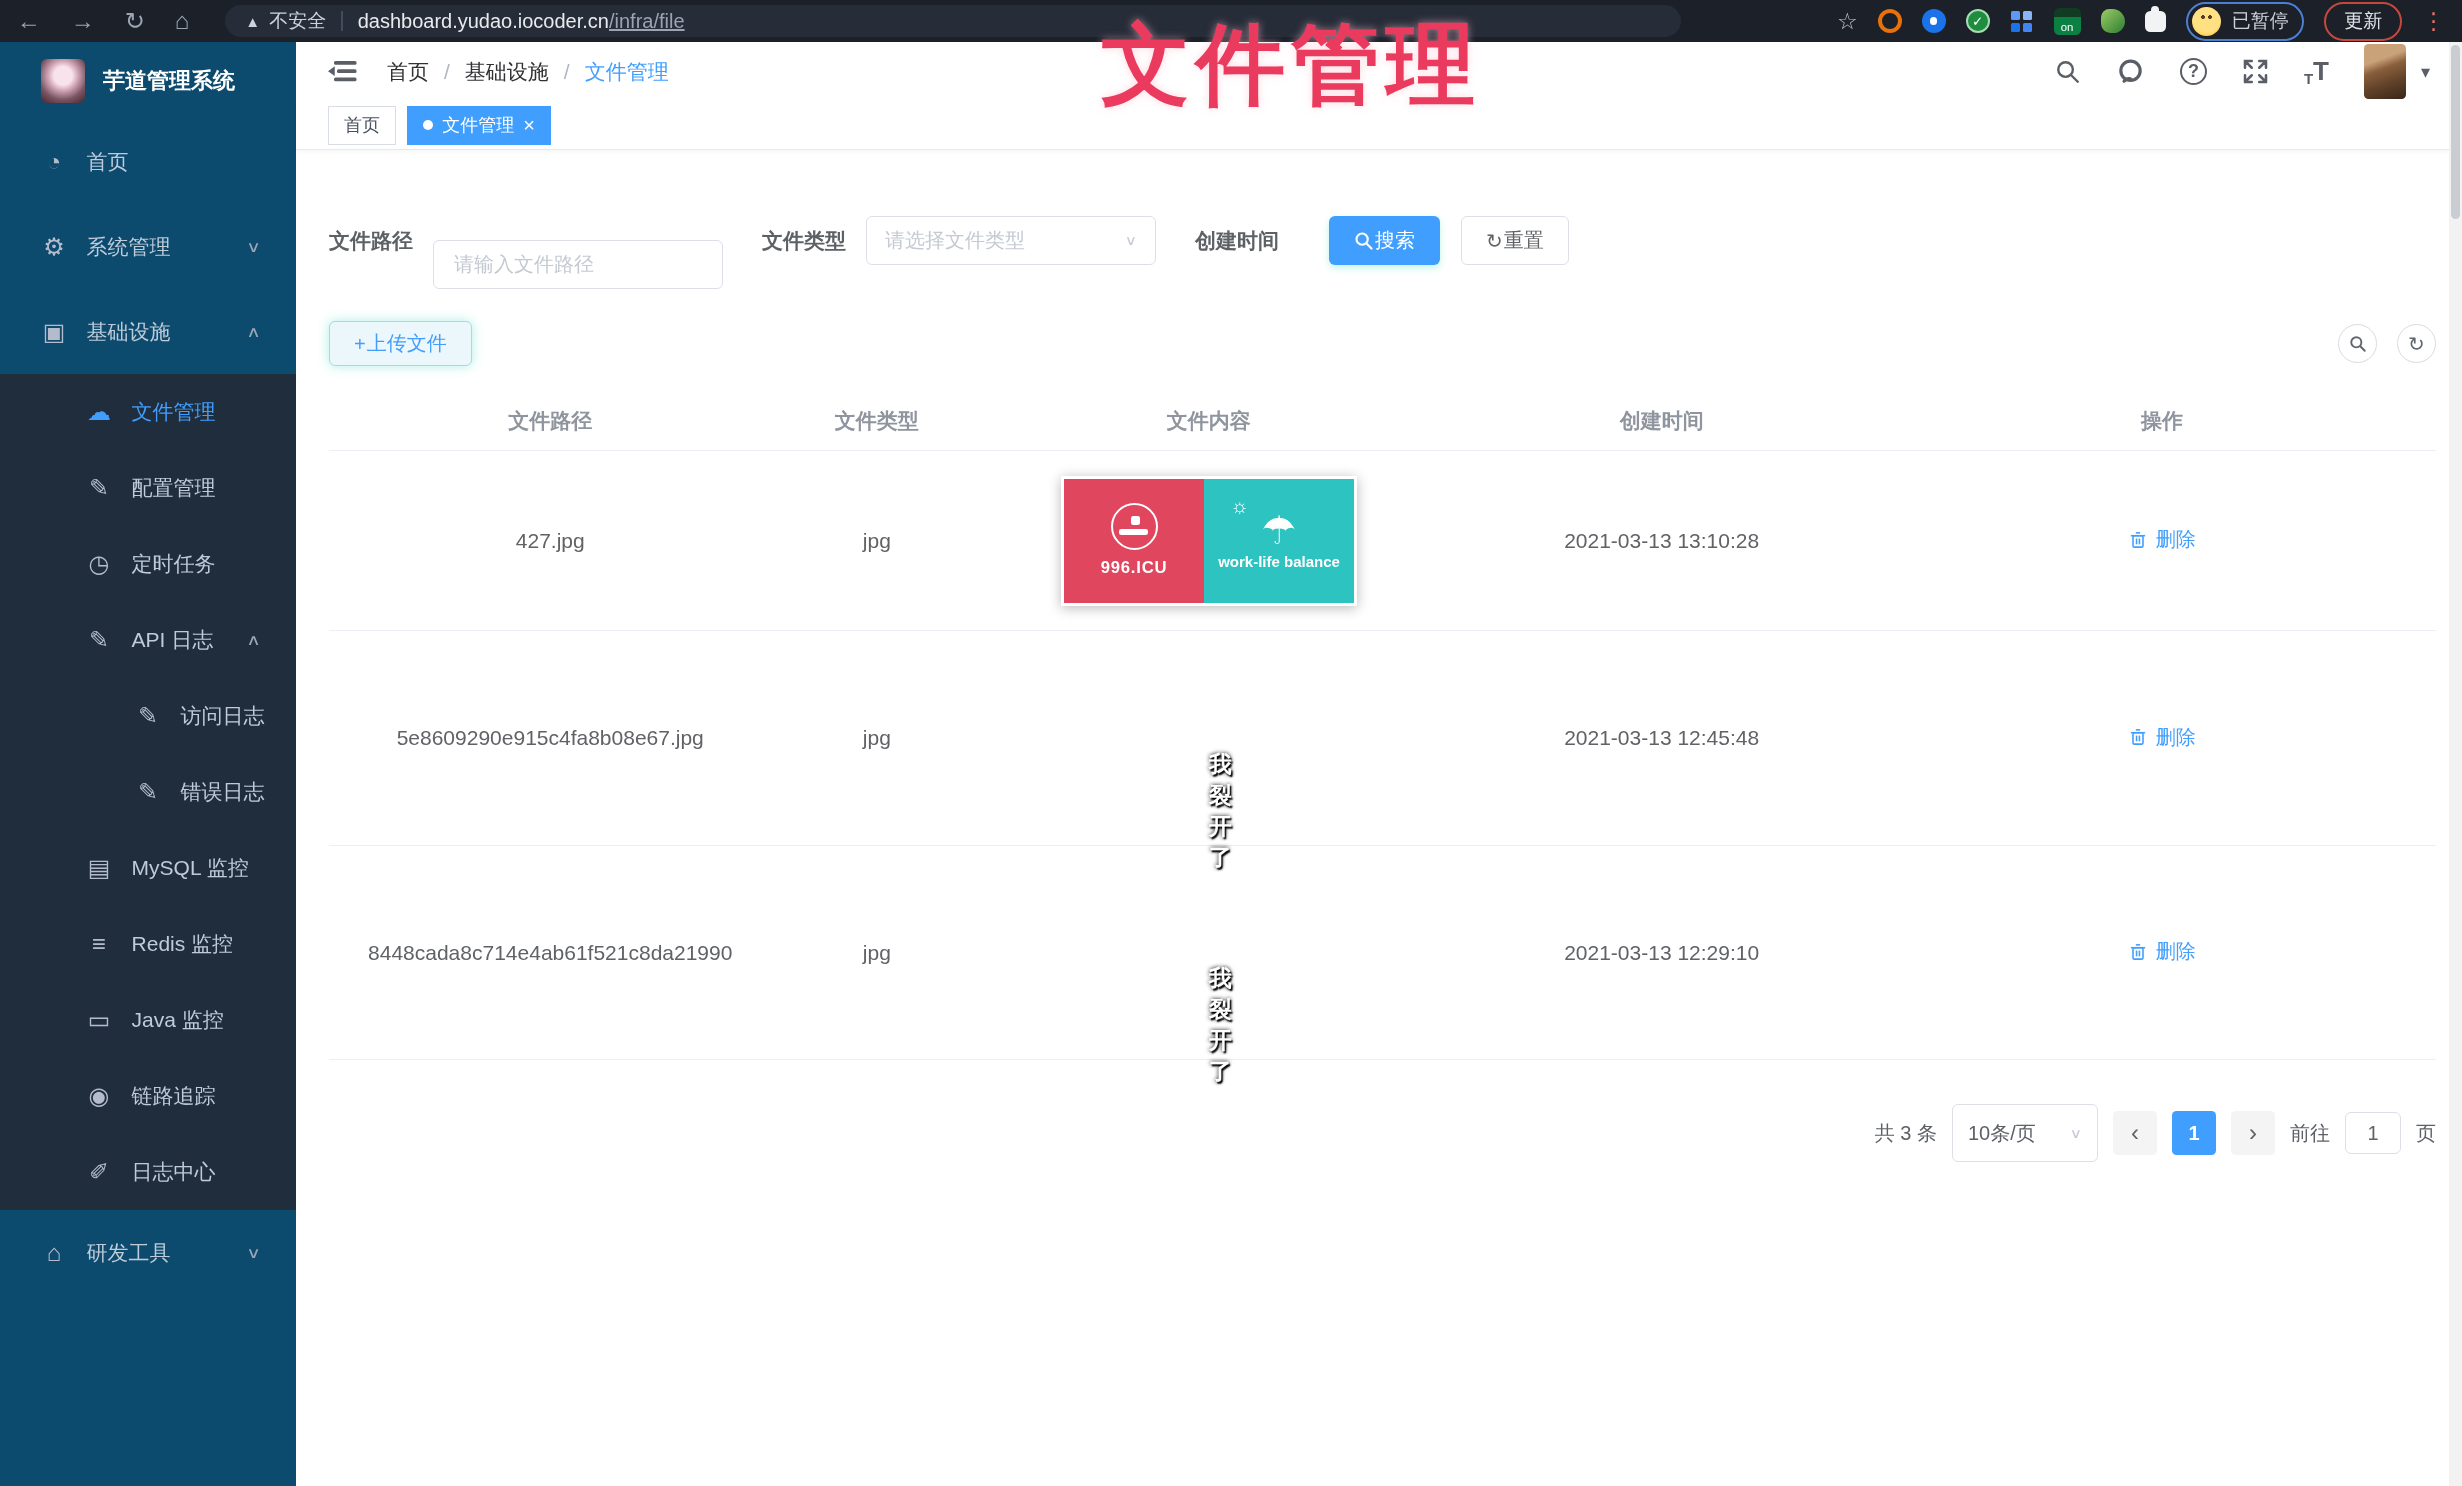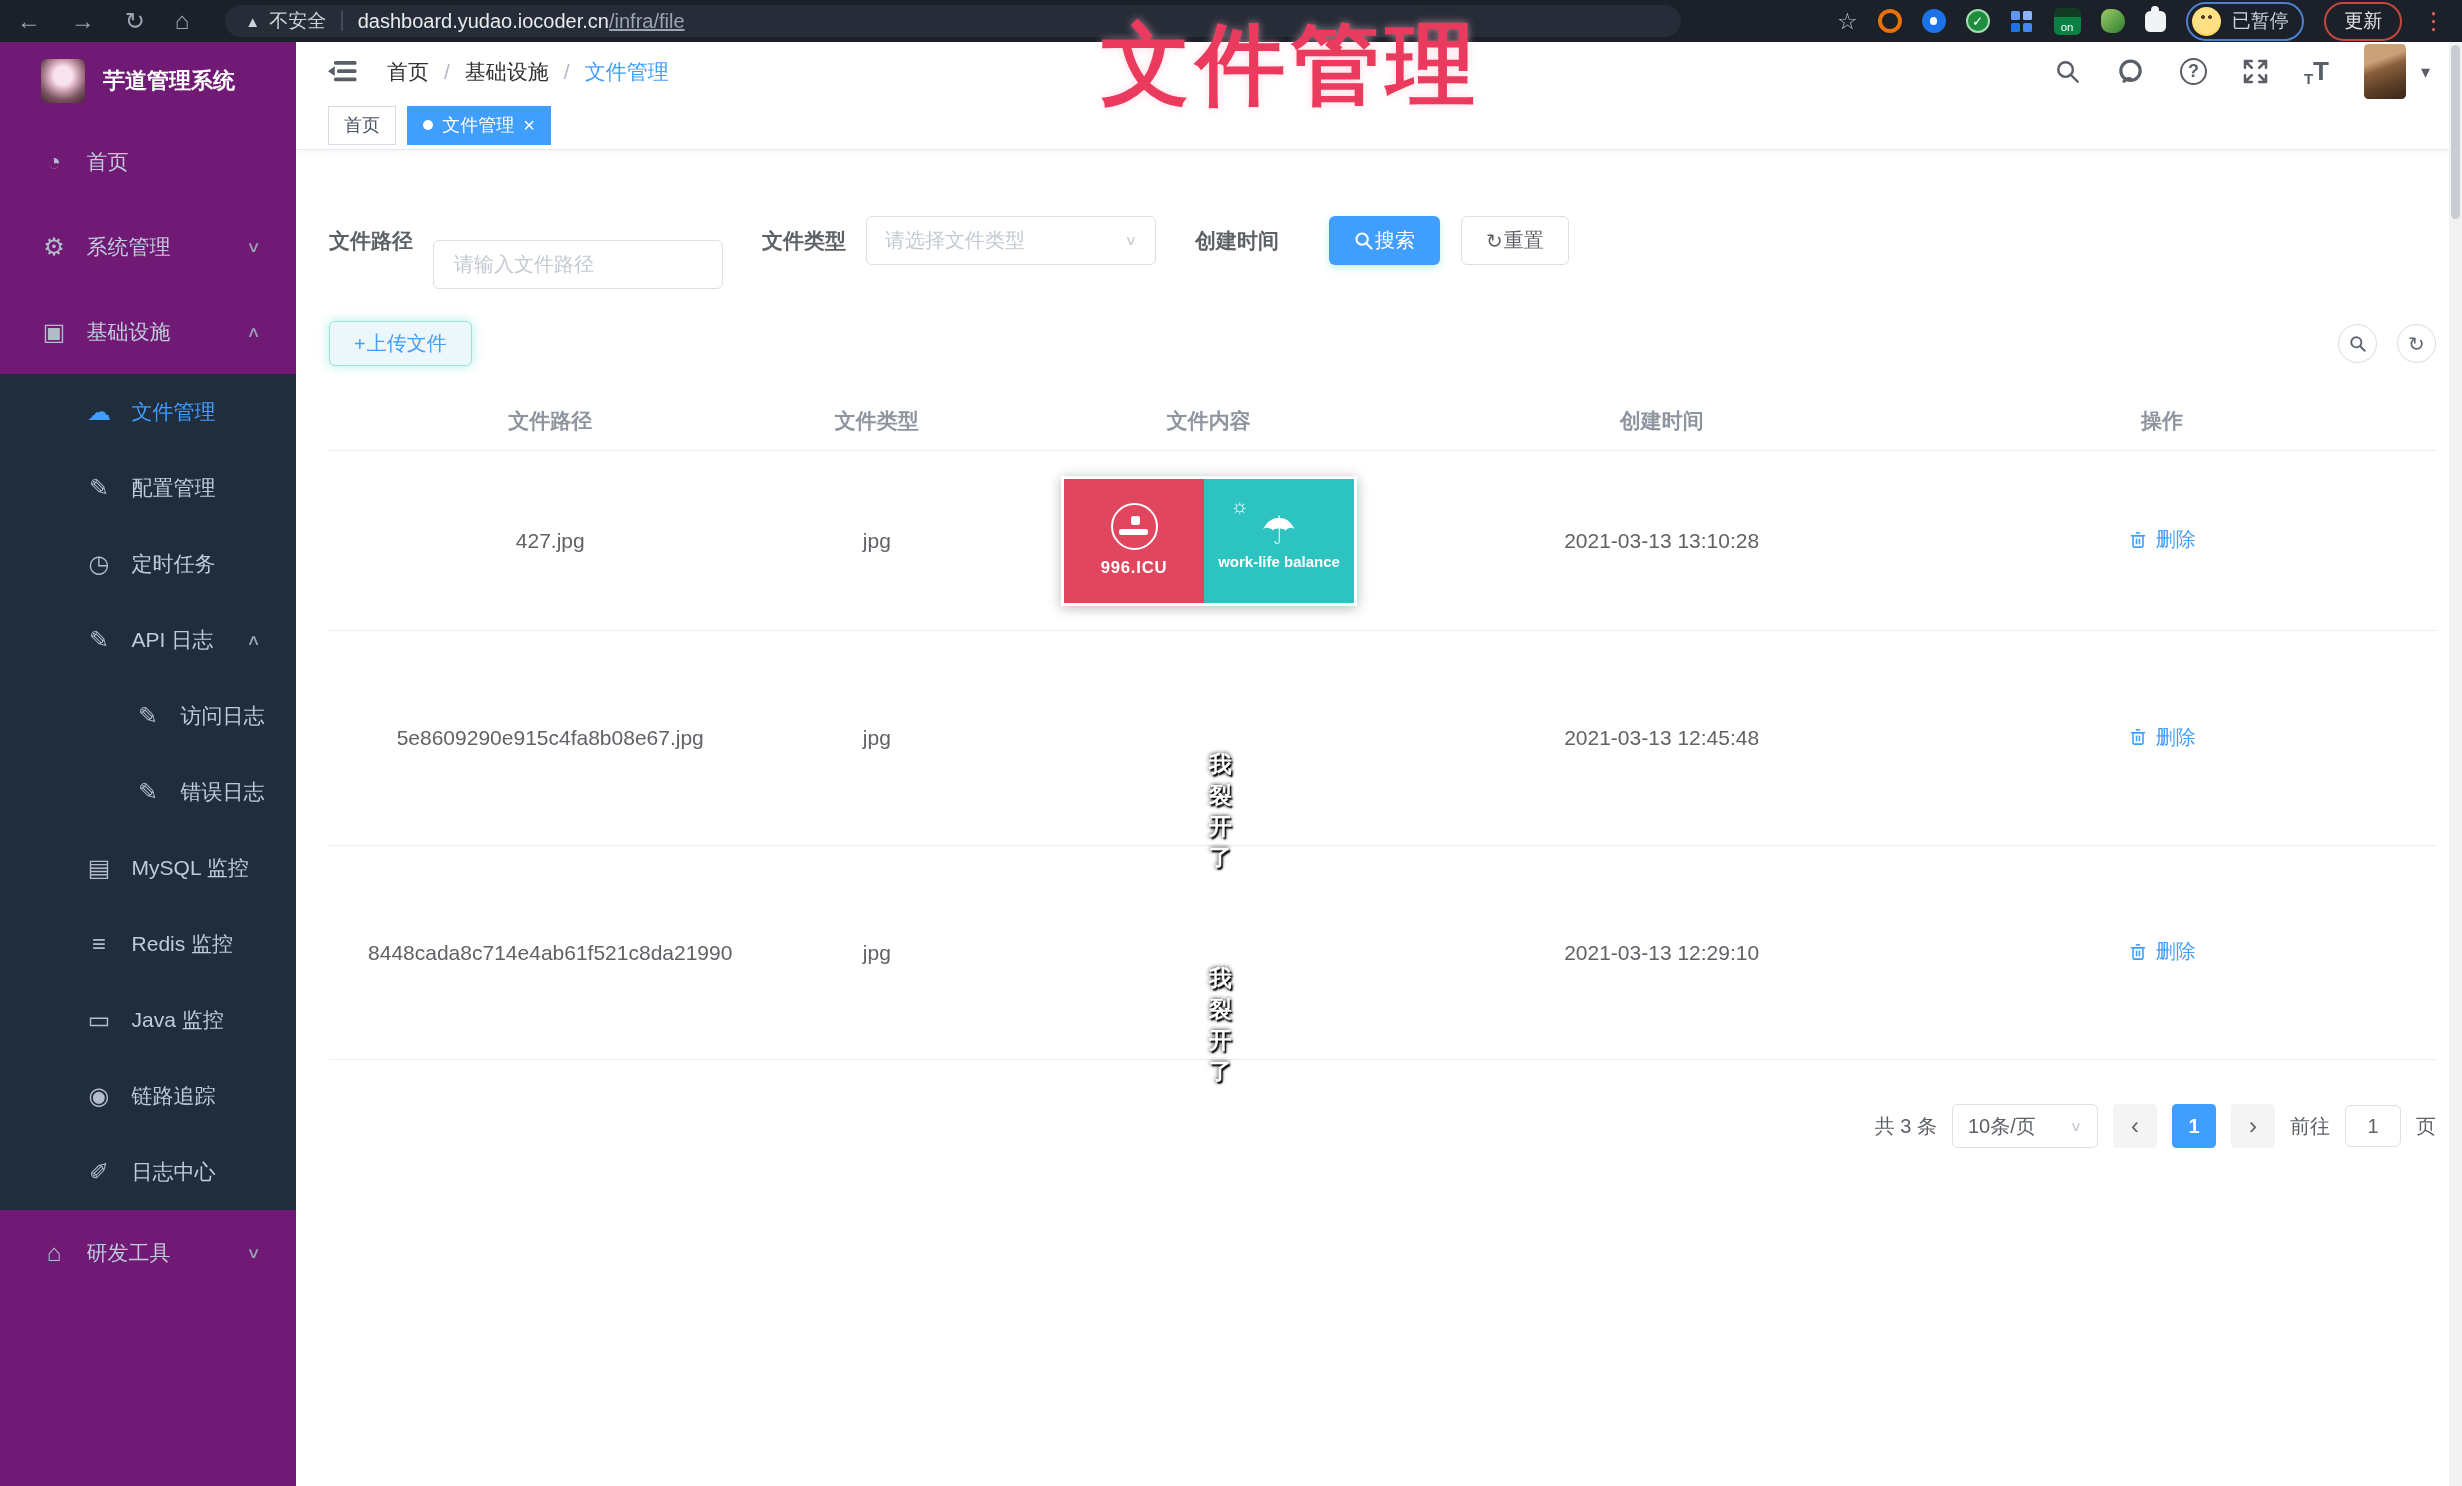--- a/index.html
+++ b/index.html
@@ -36,21 +36,21 @@
   .pill { display:flex; align-items:center; gap:10.6px; border-radius:21px; padding:3px 13.6px 3px 4.5px; }
   .pill-paused { border:2.3px solid #4d7fd0; }
   .emoji { width:29px; height:29px; border-radius:50%; background:radial-gradient(circle at 38% 35%, #5a3c1e 0 7%, transparent 8%),radial-gradient(circle at 62% 35%, #5a3c1e 0 7%, transparent 8%),radial-gradient(circle at 50% 42%, #ffe082 0 60%, #ffb300 100%); }
   .paused-t { color:#cdd2da; font-size:19px; }
   .pill-update { border:2.3px solid #c5483e; padding:4.5px 18px; }
   .update-t { color:#dfe1e5; font-size:19px; }
   .kebab { color:#e8705f; font-size:23px; letter-spacing:0; }
 
   
   .app { display:flex; height:1444px; }
-  .sidebar { width:296px; flex:none; background:#701a75; color:#bfcbd9; }
+  .sidebar { width:296px; flex:none; background:#0c4a6e; color:#bfcbd9; }
   .logo { height:77px; display:flex; align-items:center; padding-left:41px; gap:18px; }
   .logo-img { width:44px; height:44px; border-radius:6px; flex:none;
      background:radial-gradient(circle at 50% 38%, #f8e3ec 0 26%, #d8aebe 40%, #7c5563 68%, #40262f 100%); }
   .logo-title { color:#fff; font-size:22px; font-weight:bold; }
   .mi { height:85px; display:flex; align-items:center; font-size:21px; cursor:pointer; position:relative; padding-left:35px; }
   .submenu { background:#1f2d3d; }
   .submenu .mi { height:76px; padding-left:80px; }
   .submenu .mi.l3 { padding-left:129px; }
   .ico { width:38px; font-size:24px; color:#b4bccc; margin-right:13.6px; text-align:center; flex:none; }
   .mi.active, .mi.active .ico { color:#409eff; }
@@ -128,21 +128,21 @@
       radial-gradient(circle at 20% 80%, rgba(54,84,120,.8) 0 12%, rgba(0,0,0,0) 30%),
       radial-gradient(circle at 75% 92%, rgba(150,60,50,.7) 0 10%, rgba(0,0,0,0) 26%),
       linear-gradient(180deg,#564031 0%,#6d5038 14%,#a9763f 32%,#c08b52 54%,#b67e4a 74%,#6a5038 92%,#473a2e 100%); }
   .meme-cap { position:absolute; top:10.6px; left:0; width:100%; text-align:center; color:#fff; font-size:23px; font-weight:bold;
     text-shadow:0 0 4.5px #000, 1.5px 1.5px 1.5px #000; }
 
   .del { color:#409eff; display:inline-flex; align-items:center; gap:7.6px; cursor:pointer; font-size:20px; }
 
   
   .pager { display:flex; align-items:center; justify-content:flex-end; margin-top:44px; gap:15px; font-size:20px; color:#5d6166; }
-  .psel { width:146px; height:44px; border:1.5px solid #dcdfe6; border-radius:6px; display:flex; align-items:center; justify-content:space-between; padding:0 15px; cursor:pointer; }
+  .psel { width:146px; height:58px; border:1.5px solid #dcdfe6; border-radius:6px; display:flex; align-items:center; justify-content:space-between; padding:0 15px; cursor:pointer; }
   .pbtn { width:44px; height:44px; border-radius:4.5px; background:#f4f4f5; display:flex; align-items:center; justify-content:center; font-size:24px; color:#606266; cursor:pointer; }
   .pcur { background:#409eff; color:#fff; font-weight:bold; font-size:20px; }
   .goto-inp { width:56px; height:42px; border:1.5px solid #dcdfe6; border-radius:6px; text-align:center; font-size:20px; color:#606266; outline:none; }
 
   
   .watermark { position:absolute; left:1101px; top:4.5px; z-index:40; font-size:89px; font-weight:bold; letter-spacing:6px;
     color:#ea3a5e; text-shadow:0 0 9px rgba(255,190,205,.6); pointer-events:none; }
   .vscroll { position:absolute; right:0; top:42px; width:13px; height:1444px; background:#f2f2f2; z-index:4; }
   .vthumb { width:8.3px; height:174px; margin:3px auto 0; background:#c9ccd1; border-radius:4.5px; }
   svg { display:block; }

